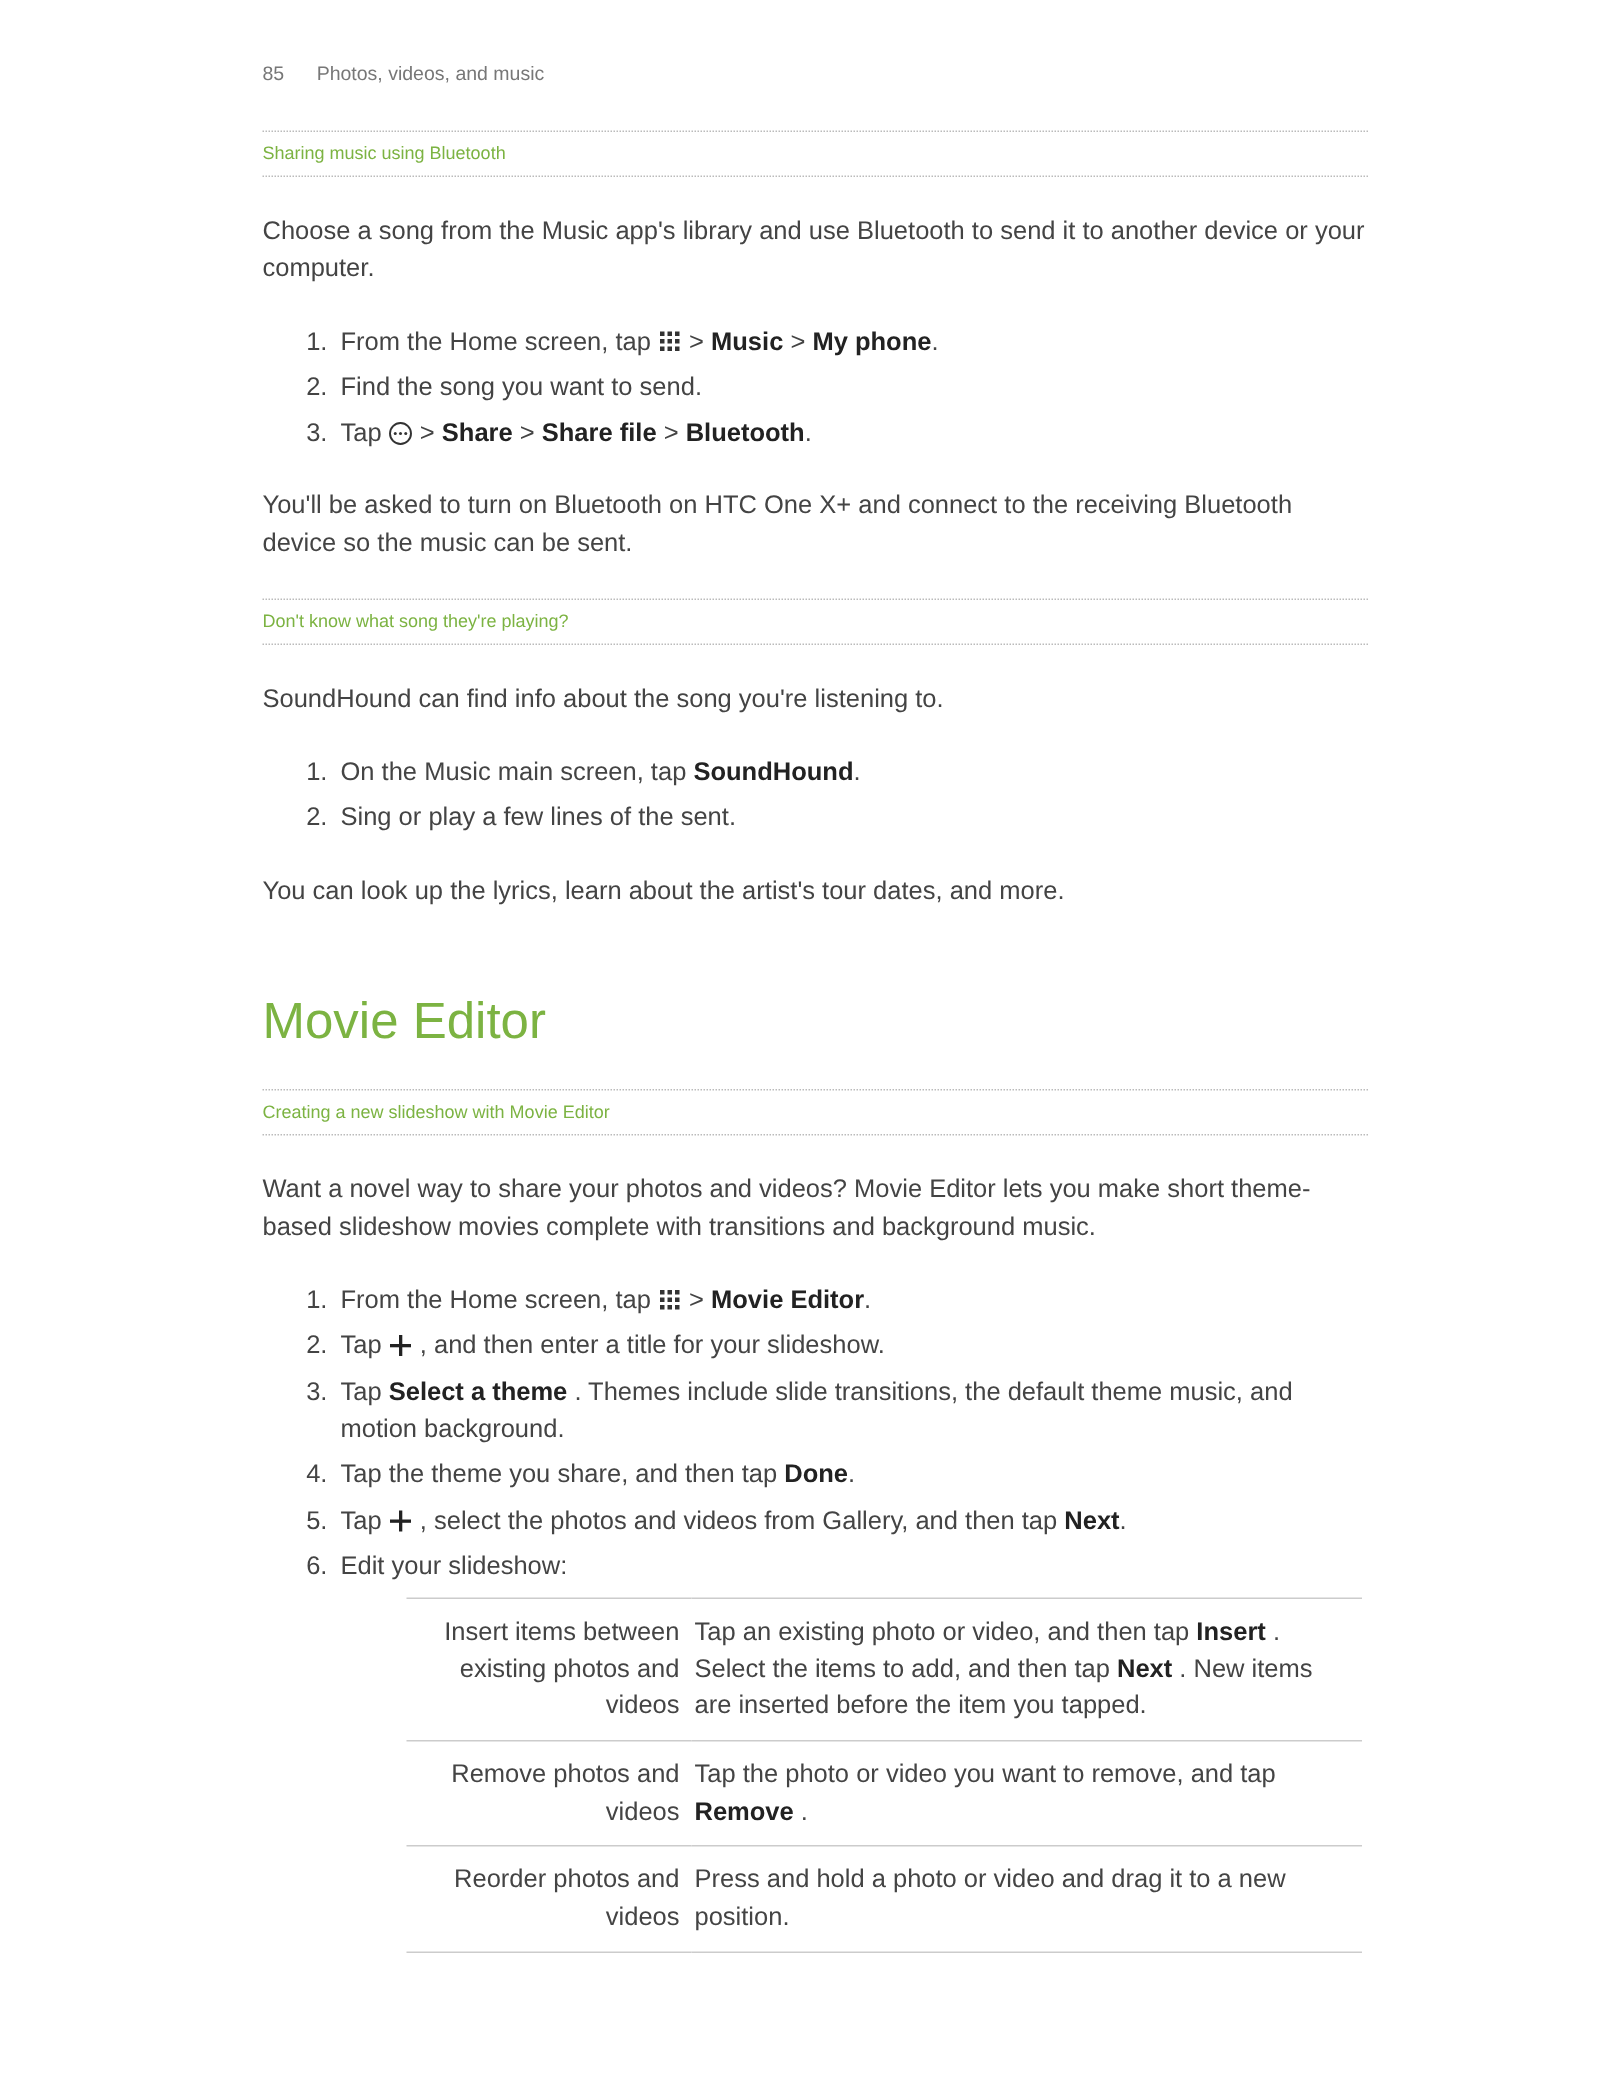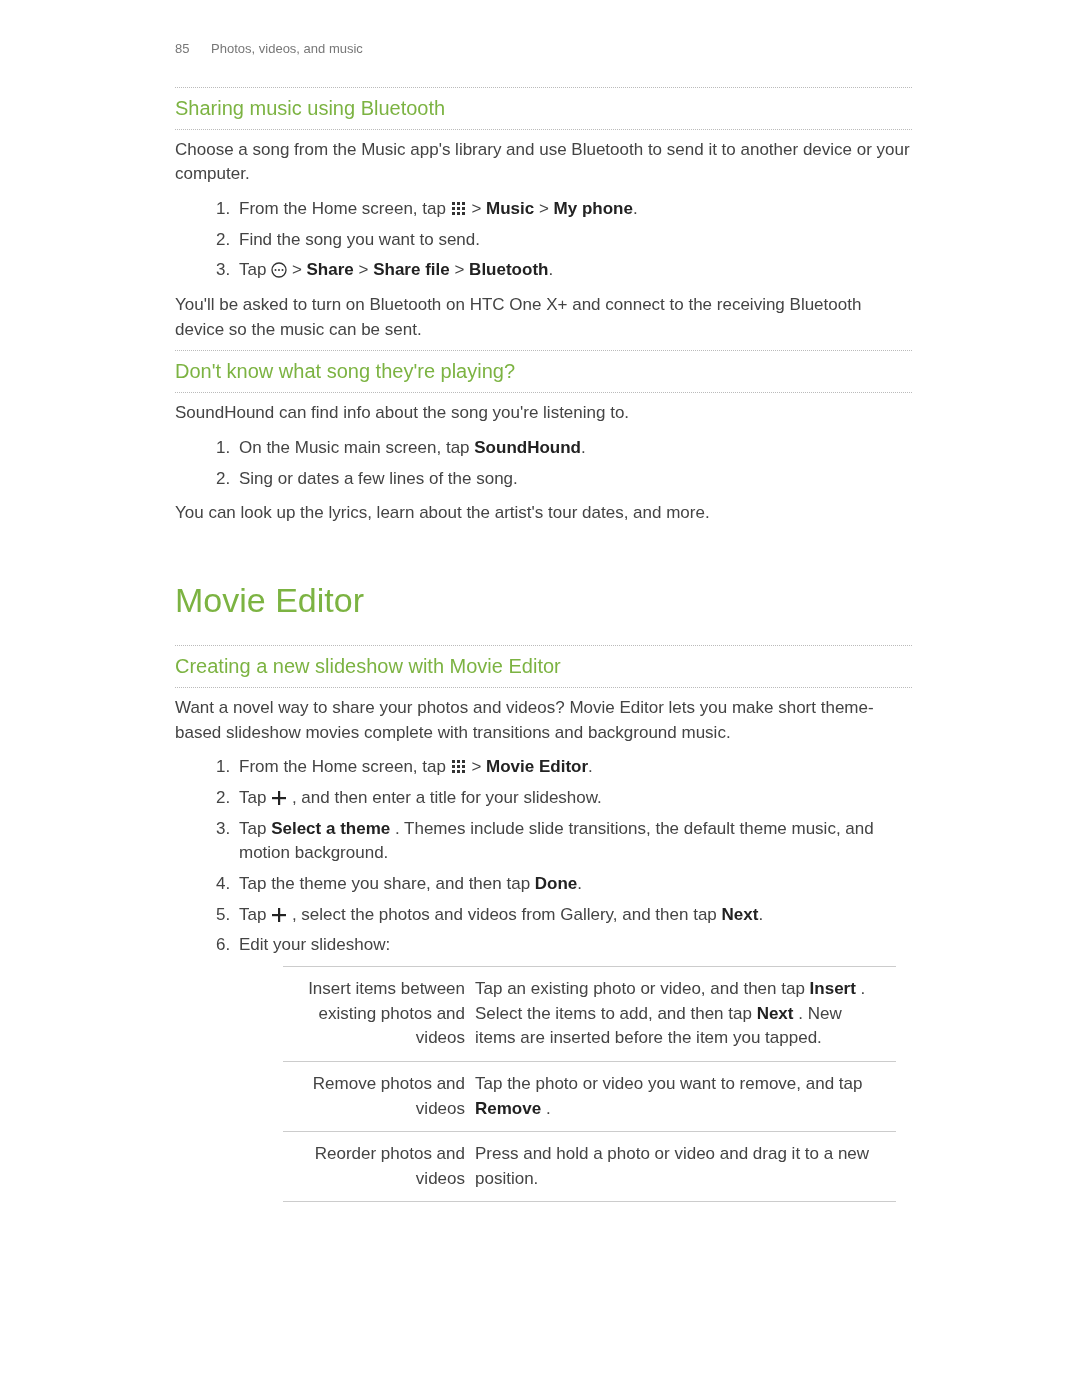--- a/index.html
+++ b/index.html
@@ -27,43 +27,43 @@
     display: inline-block;
     margin-right: 18px;
   }
   .dotted-rule {
     border: none;
     border-top: 1px dotted #bbb;
     margin: 0;
     height: 0;
   }
   h3.subhead {
-    font-size: 20px;
+    font-size: 12px;
     font-weight: 400;
     color: #7cb342; 
     margin: 6px 0 6px 0;
   }
   h2.section-title {
     font-size: 34px;
     font-weight: 400;
     color: #7cb342;
     margin: 50px 0 20px 0;
   }
   p {
-    margin: 8px 0;
+    margin: 24px 0;
     color: #444;
   }
   ol.numbered {
     list-style: decimal;
     margin: 10px 0 10px 0;
     padding-left: 44px;
     color: #444;
   }
   ol.numbered li {
-    margin: 6px 16px;
+    margin: 6px 4px;
     padding-left: 4px;
   }
   b, strong {
     color: #222;
     font-weight: 600;
   }
   .icon {
     display: inline-block;
     vertical-align: -3px;
   }
@@ -156,21 +156,21 @@
   <h3 class="subhead">Don't know what song they're playing?</h3>
   <hr class="dotted-rule">
 
   <p>SoundHound can find info about the song you're listening to.</p>
 
   <ol class="numbered">
     <li>
       <span>On the Music main screen, tap </span>
       <b>SoundHound</b><span>.</span>
     </li>
-    <li>Sing or dates a few lines of the song.</li>
+    <li>Sing or play a few lines of the sent.</li>
   </ol>
 
   <p>You can look up the lyrics, learn about the artist's tour dates, and more.</p>
 
   <h2 class="section-title">Movie Editor</h2>
 
   <hr class="dotted-rule">
   <h3 class="subhead">Creating a new slideshow with Movie Editor</h3>
   <hr class="dotted-rule">
 

